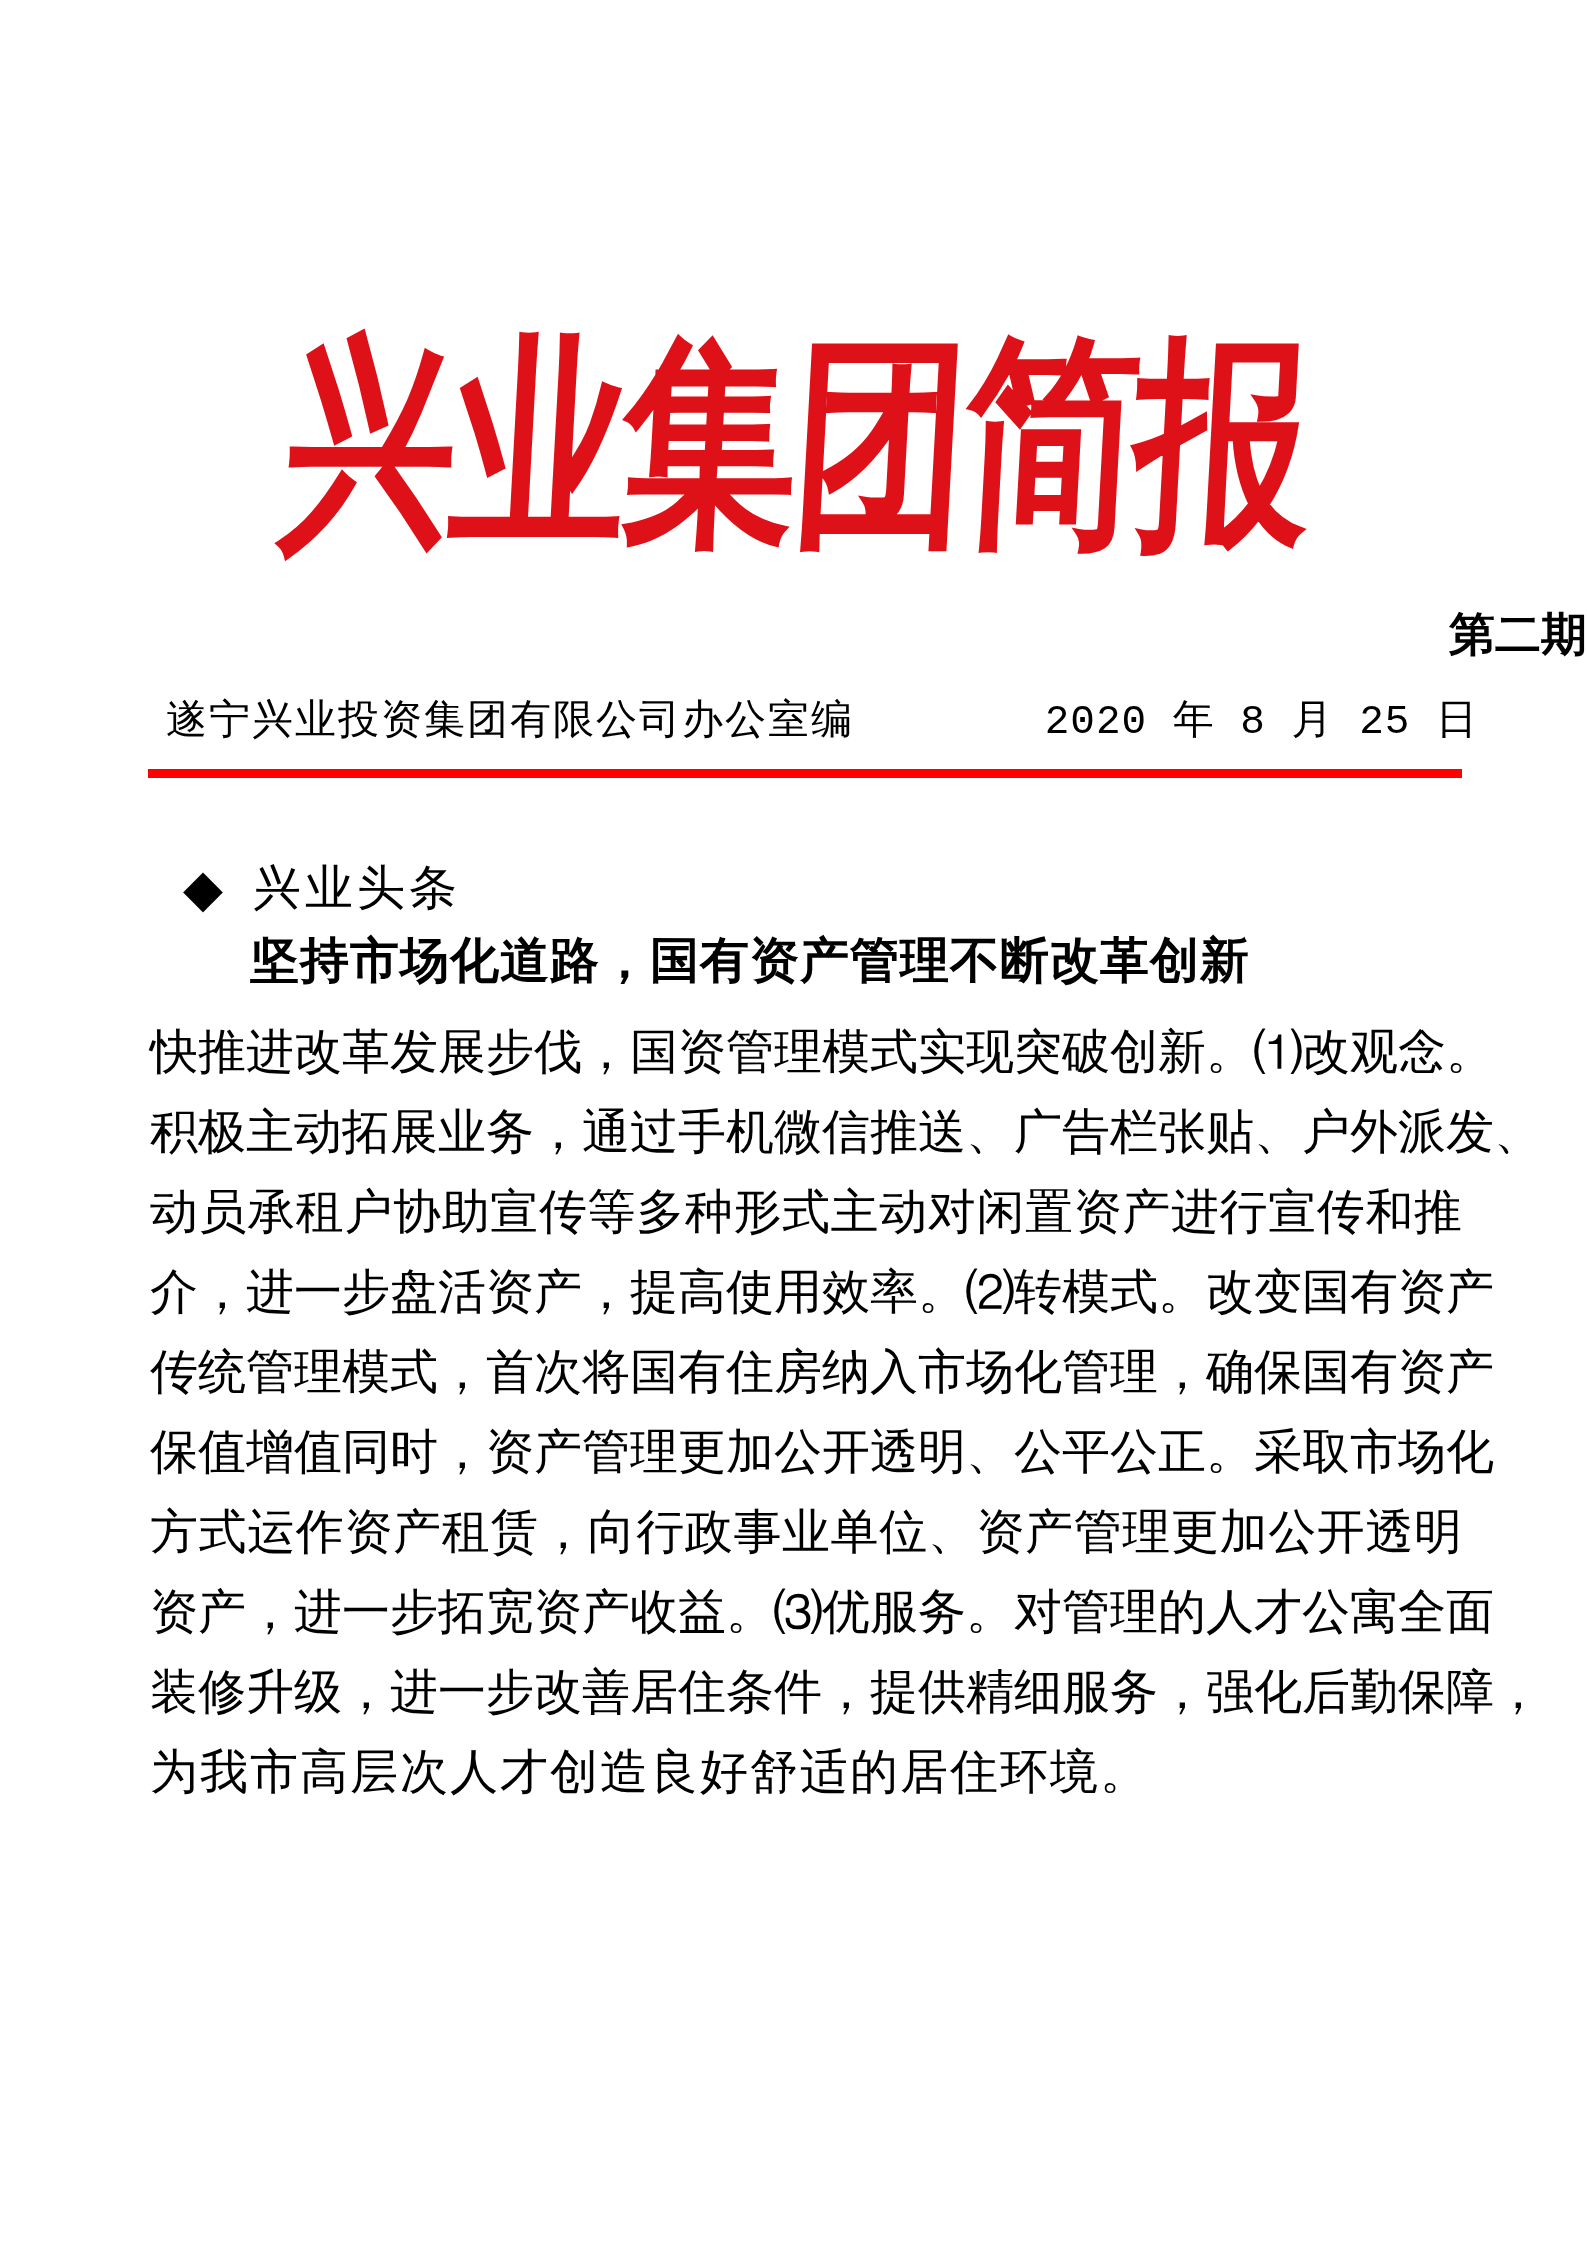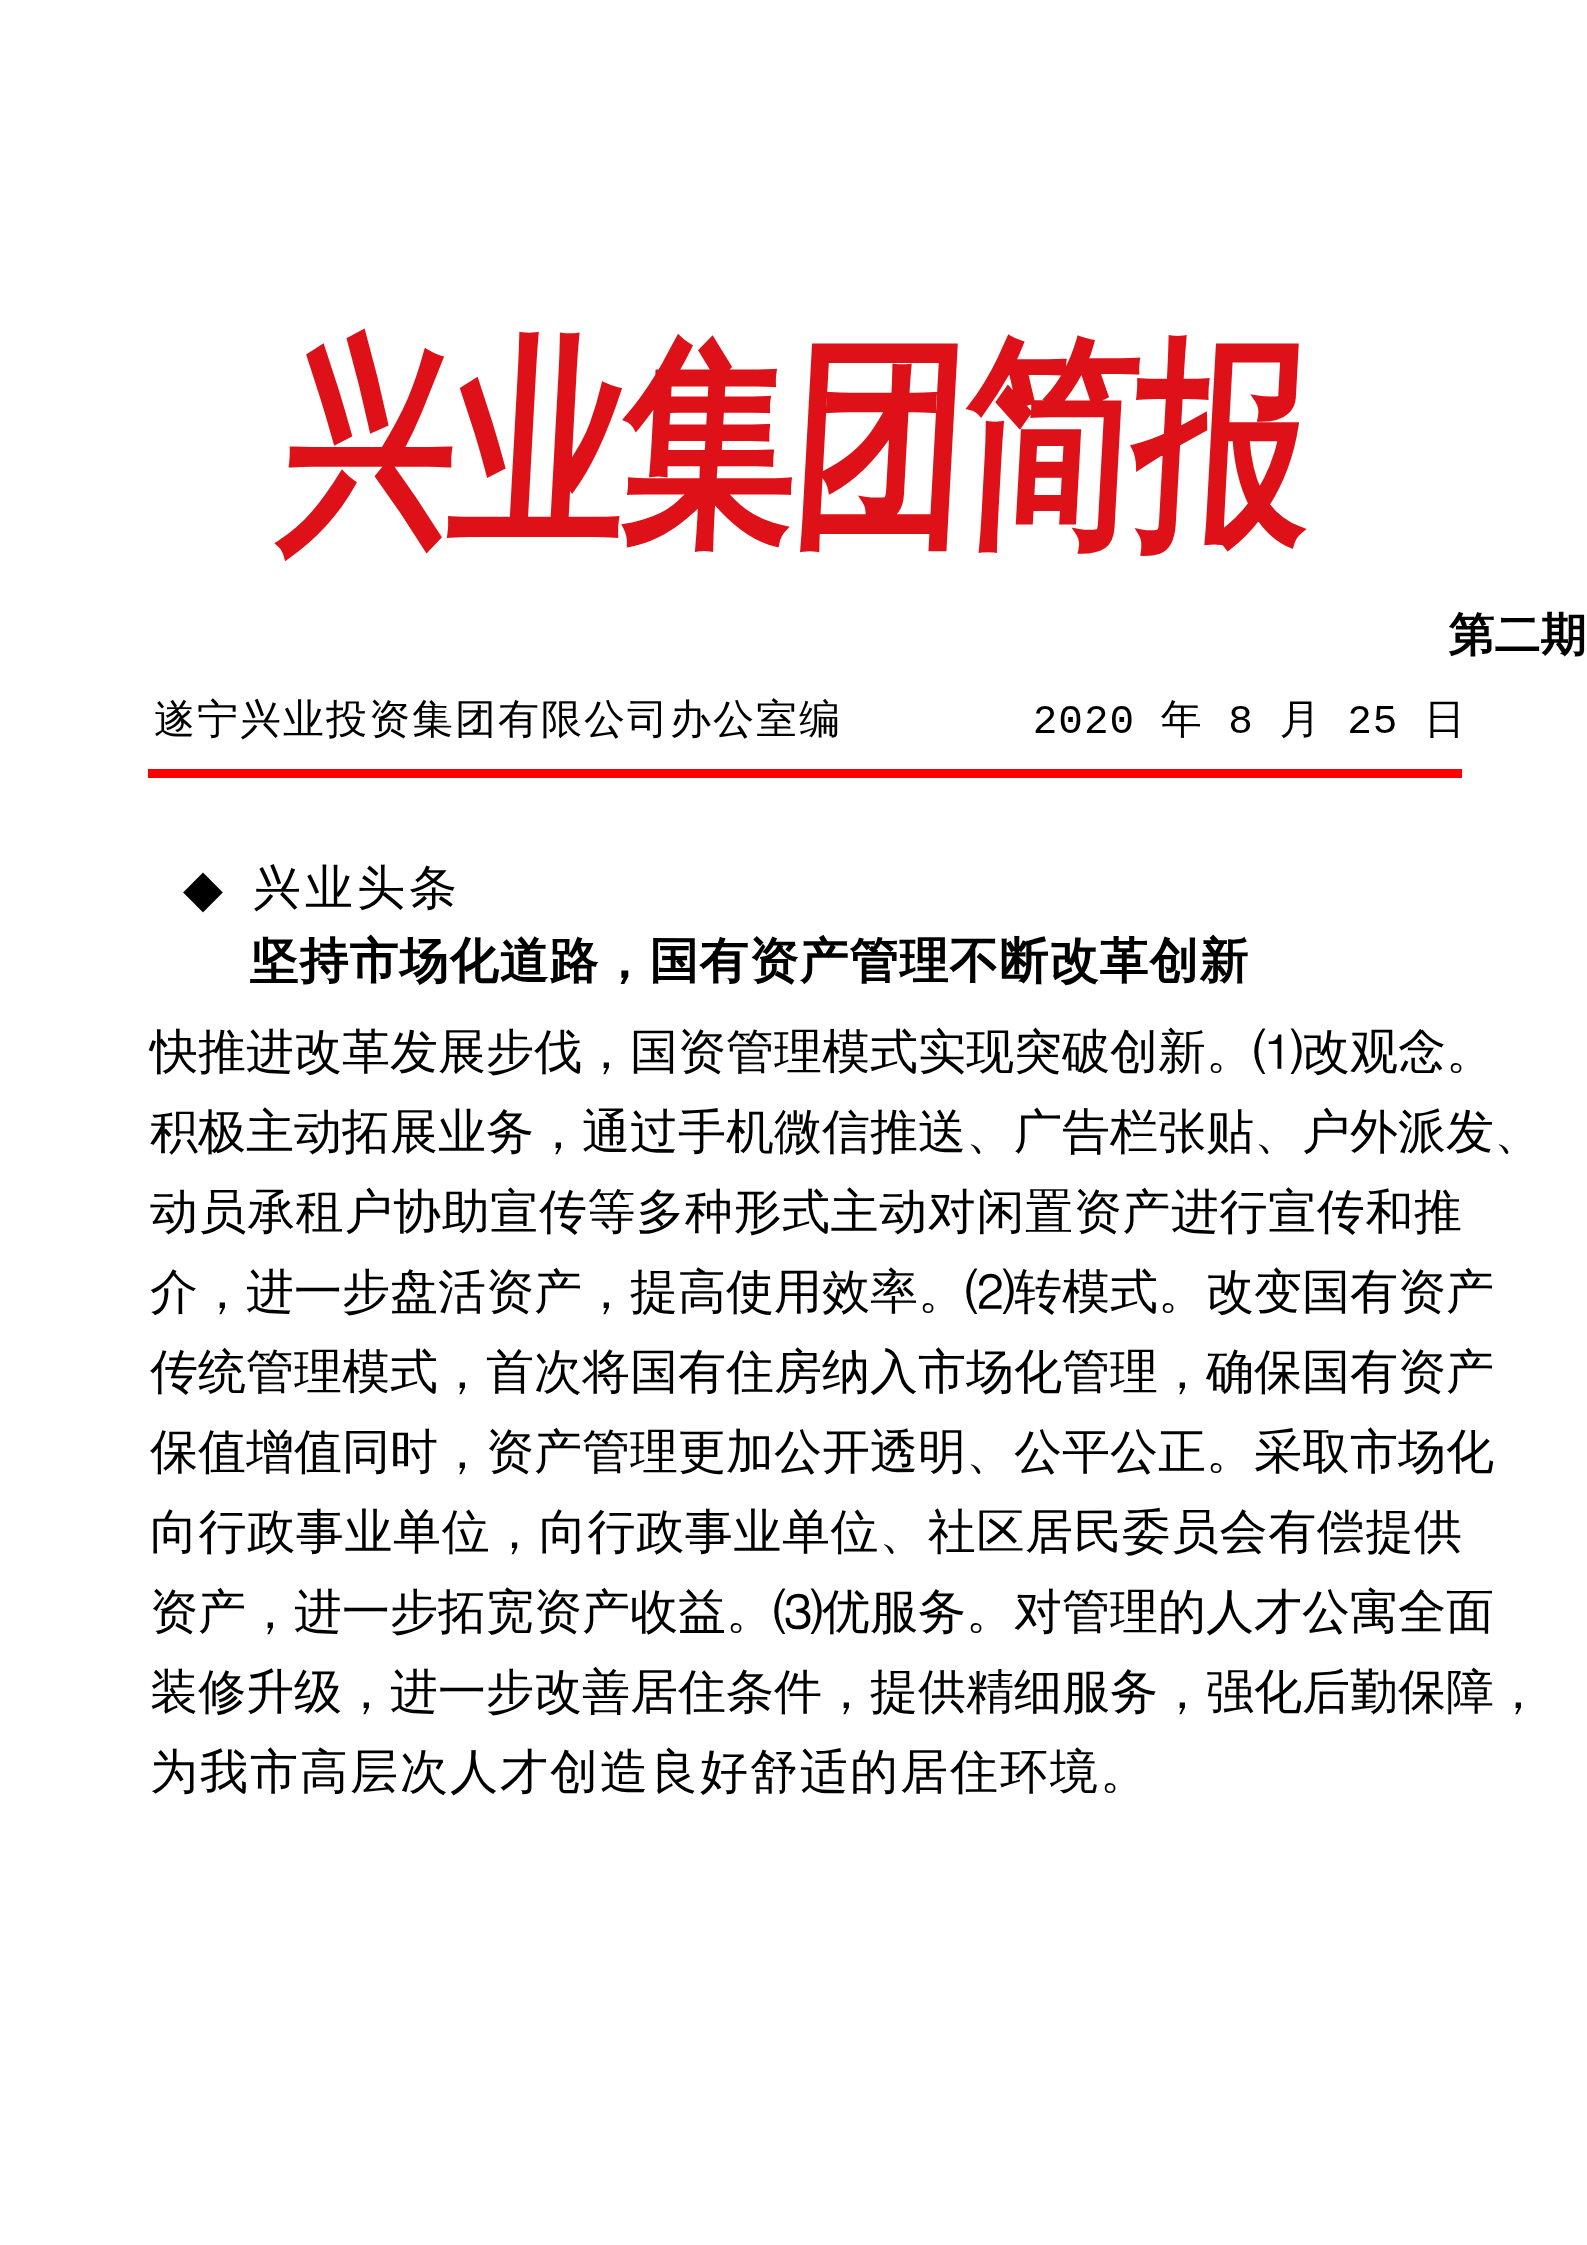--- a/index.html
+++ b/index.html
@@ -45,21 +45,21 @@
     font-family: "Liberation Sans", sans-serif;
     font-weight: 600;
     font-size: 46px;
     line-height: 60px;
   }
 
   
   .byline-row {
     position: absolute;
     top: 688px;
-    left: 154px;
+    left: 166px;
     width: 1312px;
     display: flex;
     justify-content: space-between;
     align-items: baseline;
     font-size: 41px;
     line-height: 62px;
   }
   .byline-editor {
     font-family: "Liberation Serif", serif;
     letter-spacing: 2px;
@@ -165,19 +165,19 @@
 
   <div class="headline">坚持市场化道路，国有资产管理不断改革创新</div>
 
   <div class="body-block">
     <div class="body-line">快推进改革发展步伐，国资管理模式实现突破创新。⑴改观念。</div>
     <div class="body-line">积极主动拓展业务，通过手机微信推送、广告栏张贴、户外派发、</div>
     <div class="body-line">动员承租户协助宣传等多种形式主动对闲置资产进行宣传和推</div>
     <div class="body-line">介，进一步盘活资产，提高使用效率。⑵转模式。改变国有资产</div>
     <div class="body-line">传统管理模式，首次将国有住房纳入市场化管理，确保国有资产</div>
     <div class="body-line">保值增值同时，资产管理更加公开透明、公平公正。采取市场化</div>
-    <div class="body-line">向行政事业单位，向行政事业单位、社区居民委员会有偿提供</div>
+    <div class="body-line">方式运作资产租赁，向行政事业单位、资产管理更加公开透明</div>
     <div class="body-line">资产，进一步拓宽资产收益。⑶优服务。对管理的人才公寓全面</div>
     <div class="body-line">装修升级，进一步改善居住条件，提供精细服务，强化后勤保障，</div>
     <div class="body-line last">为我市高层次人才创造良好舒适的居住环境。</div>
   </div>
 
 </div>
 
 </body></html>

